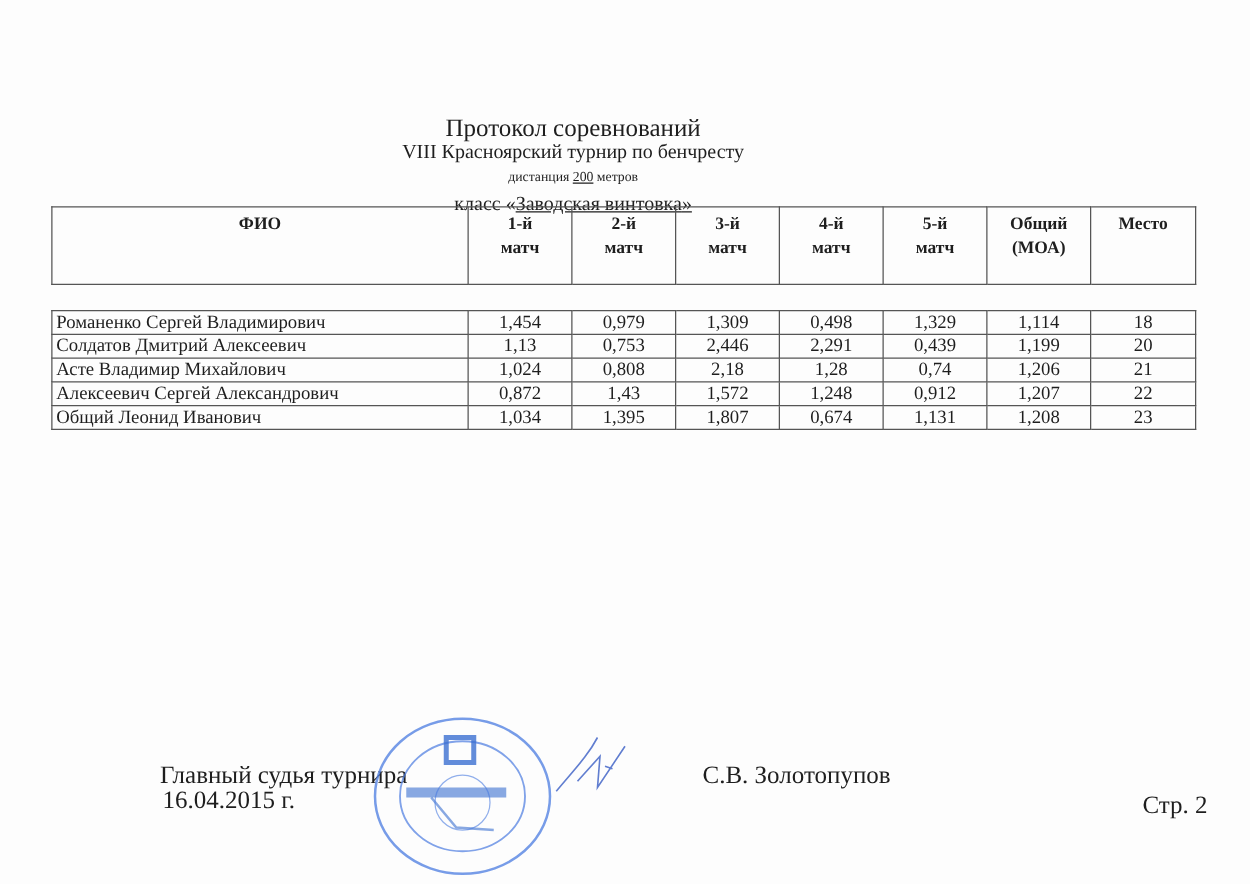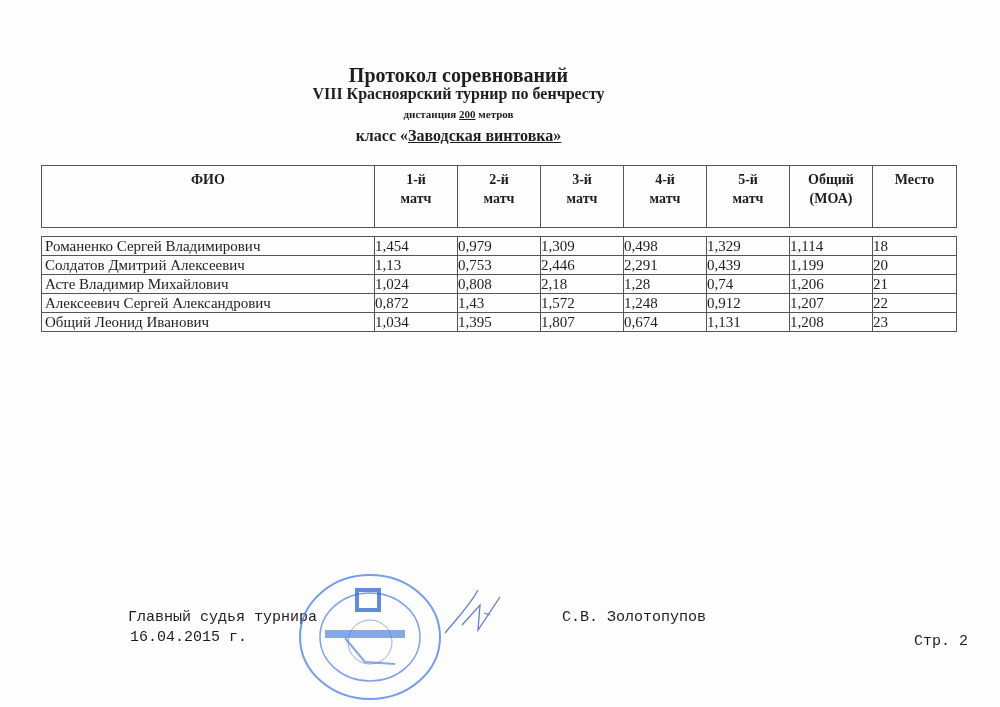--- a/index.html
+++ b/index.html
@@ -1,32 +1,32 @@
 <!DOCTYPE html>
 <html><head>
 <meta charset="utf-8">
 <style>
   html, body { margin:0; padding:0; }
   body { width:1000px; height:707px; background:#fdfdfd; position:relative; overflow:hidden;
          font-family:"Liberation Serif", "DejaVu Serif", serif; color:#1e1e1e; }
-  .title { position:absolute; left:0; width:917px; text-align:center; font-weight:bold; }
+  .title { position:absolute; left:0; width:917px; text-align:center; font-weight:normal;margin-top:28px; }
   .t1 { top:64px; font-size:20px; }
   .t2 { top:85px; font-size:16px; }
   .t3 { top:108px; font-size:11px; }
   .t4 { top:127px; font-size:16px; }
   .u { text-decoration:underline; }
   table { position:absolute; left:41px; border-collapse:collapse; table-layout:fixed; }
   table td, table th { border:1px solid #555; padding:0; }
   .hdr { top:165px; }
   .hdr th { height:57px; vertical-align:top; font-size:14px; font-weight:bold; padding-top:4px; line-height:19px; }
-  .rows { top:236px; }
-  .rows td { height:18px; font-size:15px; line-height:18px; }
+  .rows { top:248px; }
+  .rows td { height:18px; font-size:15px; line-height:18px; text-align:center; }
   .rows td.name { text-align:left; padding-left:3px; }
   .col-name { width:333px; } .col-m { width:83px; } .col-p { width:84px; }
-  .footer { position:absolute; font-size:15px;font-family:Liberation Mono, monospace; }
+  .footer { position:absolute; font-size:20px; }
   .stamp { position:absolute; left:295px; top:572px; width:150px; height:130px; }
   .sig { position:absolute; left:440px; top:585px; }
 </style>
 </head>
 <body>
 
 <div class="title t1">Протокол соревнований</div>
 <div class="title t2">VIII Красноярский турнир по бенчресту</div>
 <div class="title t3"><span>дистанция </span><span class="u">200</span><span> метров</span></div>
 <div class="title t4"><span>класс «</span><span class="u">Заводская винтовка</span><span class="u">»</span></div>

